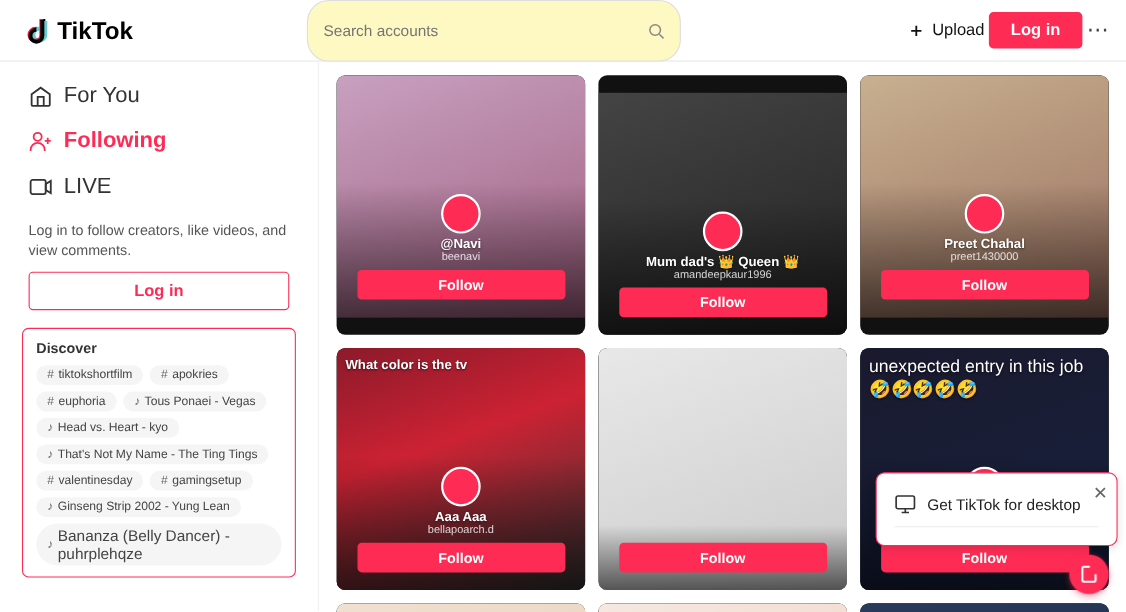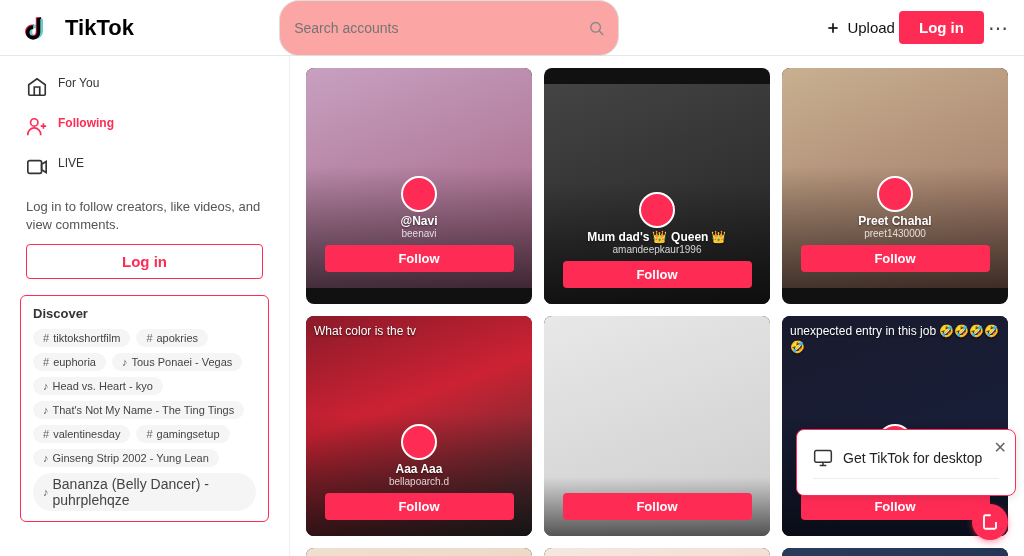--- a/index.html
+++ b/index.html
@@ -3,28 +3,28 @@
   <meta charset="utf-8">
   <style>
     * { box-sizing: border-box; margin: 0; padding: 0; }
     body { font-family: -apple-system, BlinkMacSystemFont, 'Segoe UI', sans-serif; background: #fff; width: 1024px; height: 556px; overflow: hidden; display: flex; flex-direction: column; }
 
     
     .header {
       display: flex; align-items: center; padding: 0 16px; height: 56px;
       border-bottom: 1px solid #e8e8e8; flex-shrink: 0;
     }
-    .logo-area { display: flex; align-items: center; gap: 13px; min-width: 160px; }
+    .logo-area { display: flex; align-items: center; gap: 0; min-width: 160px; }
     .logo-icon { width: 36px; height: 36px; }
     .logo-text { font-size: 22px; font-weight: 700; color: #000; }
     .search-bar {
       flex: 1; max-width: 340px; margin: 0 auto;
       display: flex; align-items: center;
       border: 1px solid #ddd; border-radius: 20px;
-      padding: 18px 14px; gap: 8px; background: #fca5a5;
+      padding: 18px 14px; gap: 8px; background: #fef9c3;
     }
     .search-bar input {
       border: none; background: transparent; outline: none;
       font-size: 14px; color: #333; width: 100%;
     }
     .search-icon-svg { color: #888; }
     .header-actions { display: flex; align-items: center; gap: 4px; margin-left: auto; }
     .upload-btn {
       display: flex; align-items: center; gap: 6px;
       font-size: 15px; font-weight: 500; cursor: pointer;
@@ -40,23 +40,23 @@
 
     
     .main { display: flex; flex: 1; overflow: hidden; }
 
     
     .sidebar {
       width: 290px; flex-shrink: 0; padding: 12px 16px;
       overflow-y: auto; border-right: 1px solid #f0f0f0;
     }
     .nav-item {
-      display: flex; align-items: flex-start; gap: 10px;
+      display: flex; align-items: flex-end; gap: 10px;
       padding: 8px 10px; border-radius: 6px; cursor: pointer;
-      font-size: 12px; font-weight: 500; color: #333; margin-bottom: 2px;
+      font-size: 20px; font-weight: 500; color: #333; margin-bottom: 2px;
     }
     .nav-item.active { color: #fe2c55; }
     .nav-item svg { width: 22px; height: 22px; }
 
     .login-prompt { font-size: 13px; color: #555; margin: 12px 10px 10px; line-height: 1.4; }
     .sidebar-login-btn {
       display: block; width: calc(100% - 20px); margin: 0 10px 16px;
       border: 1px solid #fe2c55; color: #fe2c55; background: #fff;
       border-radius: 4px; padding: 8px; font-size: 15px; font-weight: 600; cursor: pointer;
       text-align: center;
@@ -270,39 +270,39 @@
             <div class="video-overlay">
               <div class="video-user-avatar" style="width: 36px; height: 36px; border-radius: 50%; border: 2px solid rgb(255, 255, 255); background: rgb(254, 44, 85); margin: 0px auto 2px;"></div>
               <div class="video-username" style="color: rgb(255, 255, 255); font-size: 12px; font-weight: 600; text-align: center; text-shadow: rgba(0, 0, 0, 0.5) 0px 1px 2px;">Preet Chahal</div>
               <div class="video-handle" style="color: rgba(255, 255, 255, 0.8); font-size: 10px; text-align: center;">preet1430000</div>
               <button class="follow-btn-card">Follow</button>
             </div>
           </div>
         </div>
         <div class="video-card">
           <div class="video-thumb-bg" style="background: linear-gradient(160deg, rgb(139, 26, 42) 0%, rgb(204, 34, 51) 40%, rgb(51, 51, 51) 100%);">
-            <div style="position: absolute; top: 8px; left: 8px; right: 8px; color: rgb(255, 255, 255); font-size: 12px; font-weight: 400; line-height: 1.3; text-shadow: rgba(0, 0, 0, 0.7) 0px 1px 2px;">What color is the tv</div>
+            <div style="position: absolute; top: 8px; left: 8px; right: 8px; color: rgb(255, 255, 255); font-size: 12px; font-weight: 700; line-height: 1.3; text-shadow: rgba(0, 0, 0, 0.7) 0px 1px 2px;">What color is the tv</div>
             <div class="video-overlay">
               <div class="video-user-avatar" style="width: 36px; height: 36px; border-radius: 50%; border: 2px solid rgb(255, 255, 255); background: rgb(254, 44, 85); margin: 0px auto 2px;"></div>
               <div class="video-username" style="color: rgb(255, 255, 255); font-size: 12px; font-weight: 600; text-align: center; text-shadow: rgba(0, 0, 0, 0.5) 0px 1px 2px;">Aaa Aaa</div>
               <div class="video-handle" style="color: rgba(255, 255, 255, 0.8); font-size: 10px; text-align: center;">bellapoarch.d</div>
               <button class="follow-btn-card">Follow</button>
             </div>
           </div>
         </div>
         <div class="video-card">
           <div class="video-thumb-bg" style="background: linear-gradient(160deg, rgb(232, 232, 232), rgb(204, 204, 204));">
             <div class="video-overlay">
               <button class="follow-btn-card">Follow</button>
             </div>
           </div>
         </div>
         <div class="video-card">
           <div class="video-thumb-bg" style="background: linear-gradient(160deg, rgb(26, 26, 46), rgb(22, 33, 62));">
-            <div style="position: absolute; top: 8px; left: 8px; right: 8px; color: rgb(255, 255, 255); font-size: 12px; font-weight: 500; line-height: 1.3; text-shadow: rgba(0, 0, 0, 0.7) 0px 1px 2px;">unexpected entry in this job 🤣🤣🤣🤣🤣</div>
+            <div style="position: absolute; top: 8px; left: 8px; right: 8px; color: rgb(255, 255, 255); font-size: 16px; font-weight: 500; line-height: 1.3; text-shadow: rgba(0, 0, 0, 0.7) 0px 1px 2px;">unexpected entry in this job 🤣🤣🤣🤣🤣</div>
             <div class="video-overlay">
               <div class="video-user-avatar" style="width: 36px; height: 36px; border-radius: 50%; border: 2px solid rgb(255, 255, 255); background: rgb(254, 44, 85); margin: 0px auto 2px;"></div>
               <div class="video-username" style="color: rgb(255, 255, 255); font-size: 12px; font-weight: 600; text-align: center; text-shadow: rgba(0, 0, 0, 0.5) 0px 1px 2px;">batman</div>
               <div class="video-handle" style="color: rgba(255, 255, 255, 0.8); font-size: 10px; text-align: center;">in70878</div>
               <button class="follow-btn-card">Follow</button>
             </div>
           </div>
         </div>
         <div class="video-card">
           <div class="video-thumb-bg" style="background: linear-gradient(160deg, rgb(240, 224, 208), rgb(232, 200, 176));"></div>

